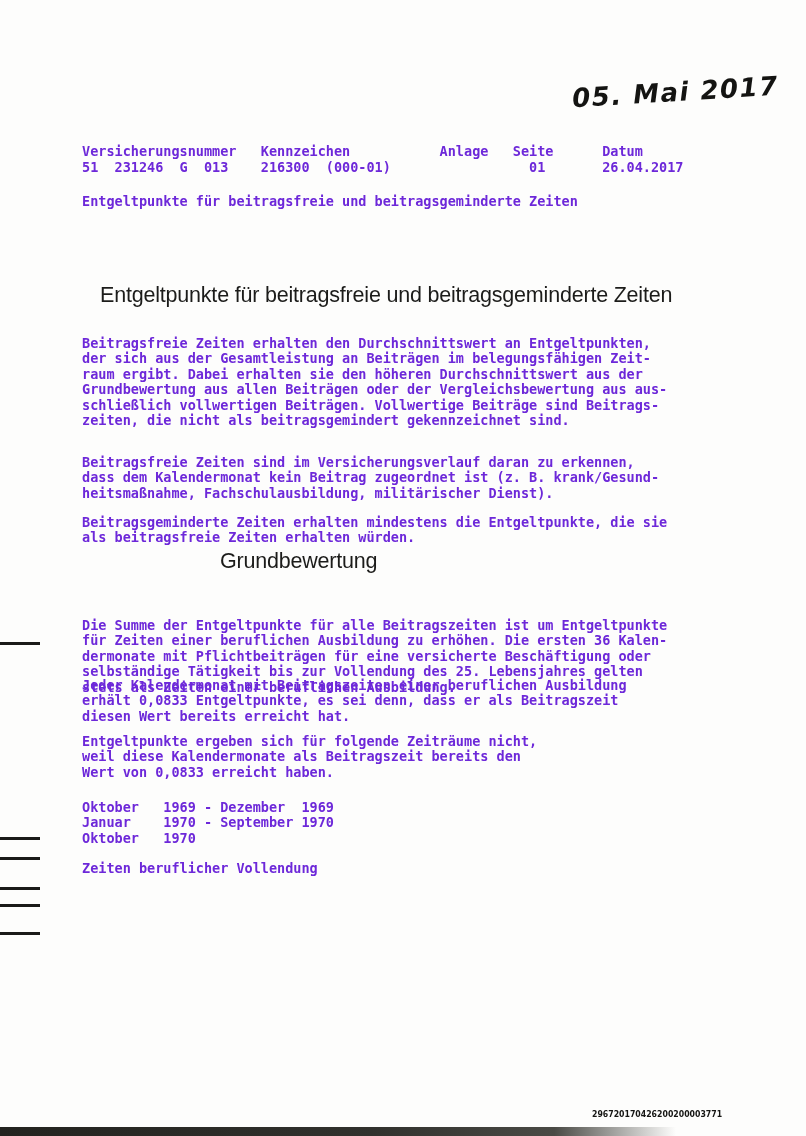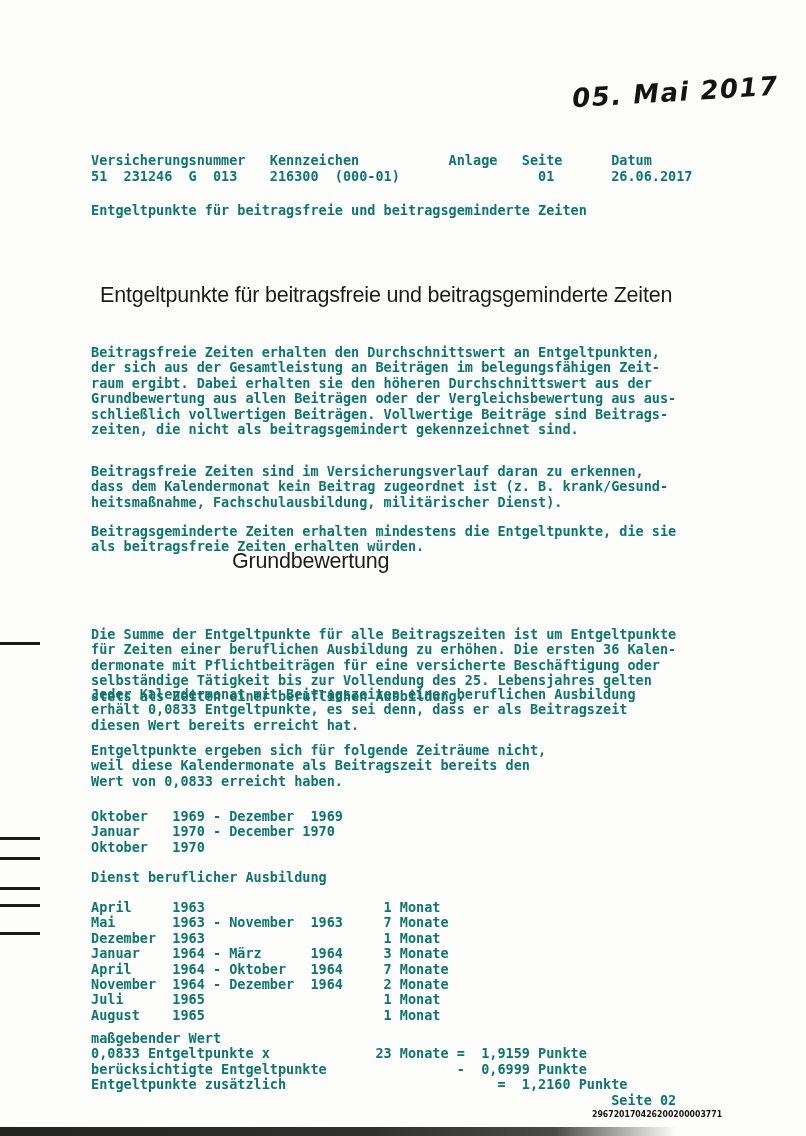--- a/index.html
+++ b/index.html
@@ -2,23 +2,23 @@
 <html><head>
 <meta charset="utf-8">
 <style>
   html,body { margin:0; padding:0; background:#e8e8e6; }
   .page {
     position:relative; width:806px; height:1136px; margin:0 auto;
     background:#fdfdfc; overflow:hidden;
     font-family:"DejaVu Sans Mono", monospace;
   }
   .mono {
-    position:absolute; left:82px; margin:9px;
+    position:absolute; left:82px; margin:0;
     font:700 13.5px/15.4px "DejaVu Sans Mono", monospace;
-    color:#0f766e; white-space:pre;
+    color:#6d28d9; white-space:pre;
   }
   .sans-head {
     position:absolute; margin:0;
     font:400 21.5px/24px "Liberation Sans", sans-serif;
     color:#1c1c1a; letter-spacing:-0.2px; white-space:pre;
   }
   .handwritten {
     position:absolute; left:572px; top:78px; margin:0;
     font:italic 600 26px/28px "DejaVu Sans", sans-serif;
     color:#141412; transform:rotate(-3.5deg); letter-spacing:1.5px;
@@ -39,70 +39,57 @@
   }
 </style>
 </head>
 <body>
 
 <div class="page">
 
   <p class="handwritten">05. Mai 2017</p>
 
   <pre class="mono" style="top:144px">Versicherungsnummer   Kennzeichen           Anlage   Seite      Datum</pre>
-  <pre class="mono" style="top:160px">51  231246  G  013    216300  (000-01)                 01       26.06.2017</pre>
+  <pre class="mono" style="top:160px">51  231246  G  013    216300  (000-01)                 01       26.04.2017</pre>
   <pre class="mono" style="top:194px">Entgeltpunkte für beitragsfreie und beitragsgeminderte Zeiten</pre>
 
   <p class="sans-head" style="left:100px; top:283px">Entgeltpunkte für beitragsfreie und beitragsgeminderte Zeiten</p>
 
   <pre class="mono" style="top:336px">Beitragsfreie Zeiten erhalten den Durchschnittswert an Entgeltpunkten,
 der sich aus der Gesamtleistung an Beiträgen im belegungsfähigen Zeit-
 raum ergibt. Dabei erhalten sie den höheren Durchschnittswert aus der
 Grundbewertung aus allen Beiträgen oder der Vergleichsbewertung aus aus-
 schließlich vollwertigen Beiträgen. Vollwertige Beiträge sind Beitrags-
 zeiten, die nicht als beitragsgemindert gekennzeichnet sind.</pre>
   <pre class="mono" style="top:515px">Beitragsgeminderte Zeiten erhalten mindestens die Entgeltpunkte, die sie
 als beitragsfreie Zeiten erhalten würden.</pre>
   <pre class="mono" style="top:455px">Beitragsfreie Zeiten sind im Versicherungsverlauf daran zu erkennen,
 dass dem Kalendermonat kein Beitrag zugeordnet ist (z. B. krank/Gesund-
 heitsmaßnahme, Fachschulausbildung, militärischer Dienst).</pre>
 
-  <p class="sans-head" style="left:232px; top:549px">Grundbewertung</p>
+  <p class="sans-head" style="left:220px; top:549px">Grundbewertung</p>
 
   <pre class="mono" style="top:618px">Die Summe der Entgeltpunkte für alle Beitragszeiten ist um Entgeltpunkte
 für Zeiten einer beruflichen Ausbildung zu erhöhen. Die ersten 36 Kalen-
 dermonate mit Pflichtbeiträgen für eine versicherte Beschäftigung oder
 selbständige Tätigkeit bis zur Vollendung des 25. Lebensjahres gelten
 stets als Zeiten einer beruflichen Ausbildung.</pre>
   <pre class="mono" style="top:678px">Jeder Kalendermonat mit Beitragszeiten einer beruflichen Ausbildung
 erhält 0,0833 Entgeltpunkte, es sei denn, dass er als Beitragszeit
 diesen Wert bereits erreicht hat.</pre>
   <pre class="mono" style="top:734px">Entgeltpunkte ergeben sich für folgende Zeiträume nicht,
 weil diese Kalendermonate als Beitragszeit bereits den
 Wert von 0,0833 erreicht haben.</pre>
 
   <pre class="mono" style="top:800px">Oktober   1969 - Dezember  1969
-Januar    1970 - December 1970
+Januar    1970 - September 1970
 Oktober   1970</pre>
 
-  <pre class="mono" style="top:861px">Dienst beruflicher Ausbildung</pre>
-  <pre class="mono" style="top:891px">April     1963                      1 Monat
-Mai       1963 - November  1963     7 Monate
-Dezember  1963                      1 Monat
-Januar    1964 - März      1964     3 Monate
-April     1964 - Oktober   1964     7 Monate
-November  1964 - Dezember  1964     2 Monate
-Juli      1965                      1 Monat
-August    1965                      1 Monat</pre>
+  <pre class="mono" style="top:861px">Zeiten beruflicher Vollendung</pre>
 
-  <pre class="mono" style="top:1022px">maßgebender Wert
-0,0833 Entgeltpunkte x             23 Monate =  1,9159 Punkte
-berücksichtigte Entgeltpunkte                -  0,6999 Punkte
-Entgeltpunkte zusätzlich                          =  1,2160 Punkte
-                                                                Seite 02</pre>
 
   <p class="doc-number">296720170426200200003771</p>
 
   <div class="punch-mark" style="top:642px"></div>
   <div class="punch-mark" style="top:837px"></div>
   <div class="punch-mark" style="top:857px"></div>
   <div class="punch-mark" style="top:887px"></div>
   <div class="punch-mark" style="top:904px"></div>
   <div class="punch-mark" style="top:932px"></div>
 

